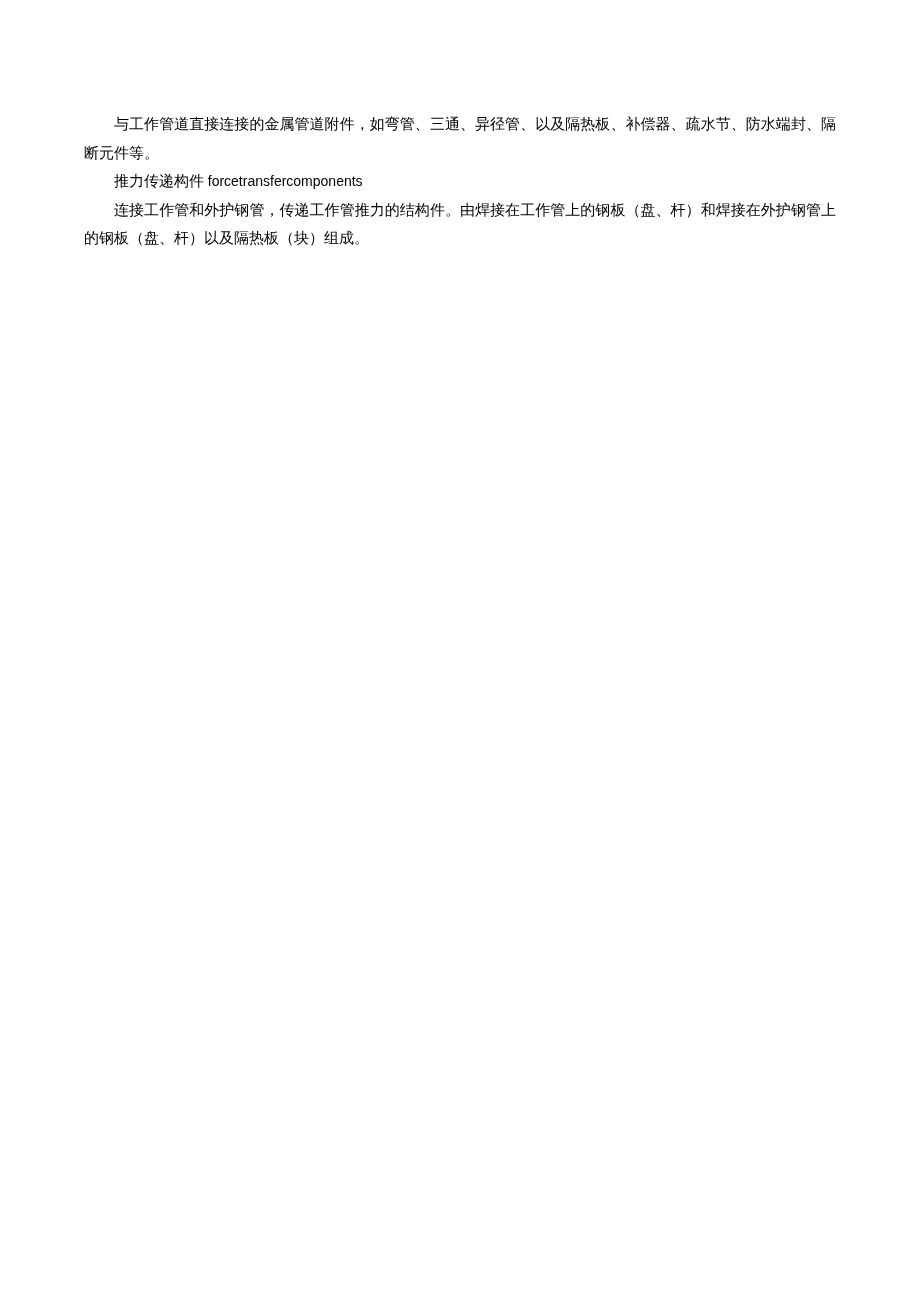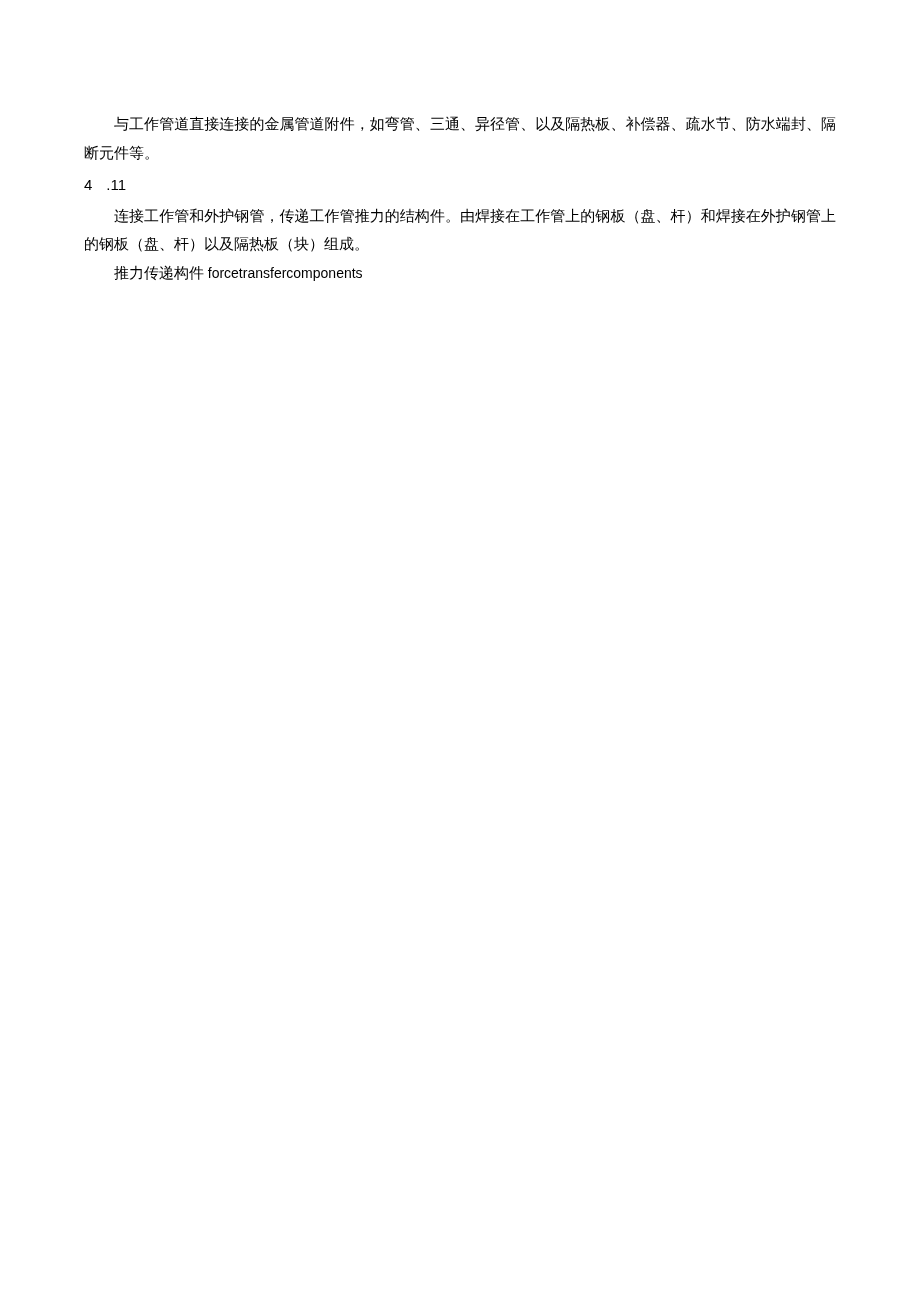--- a/index.html
+++ b/index.html
@@ -44,24 +44,21 @@
     font-size: 14px;
   }
 </style>
 </head>
 <body>
 
 <div class="page">
 
   <p class="para para-indent">与工作管道直接连接的金属管道附件，如弯管、三通、异径管、以及隔热板、补偿器、疏水节、防水端封、隔断元件等。</p>
 
-  <p class="section-num">
-    <span class="num-main">4</span><span class="num-sub">.11</span>
-  </p>
-
-  <p class="para para-indent">连接工作管和外护钢管，传递工作管推力的结构件。由焊接在工作管上的钢板（盘、杆）和焊接在外护钢管上的钢板（盘、杆）以及隔热板（块）组成。</p>
 
   <p class="para term-line">
     <span>推力传递构件</span>
     <span class="term-en">forcetransfercomponents</span>
   </p>
 
+  <p class="para para-indent">连接工作管和外护钢管，传递工作管推力的结构件。由焊接在工作管上的钢板（盘、杆）和焊接在外护钢管上的钢板（盘、杆）以及隔热板（块）组成。</p>
+
 </div>
 
 </body></html>

